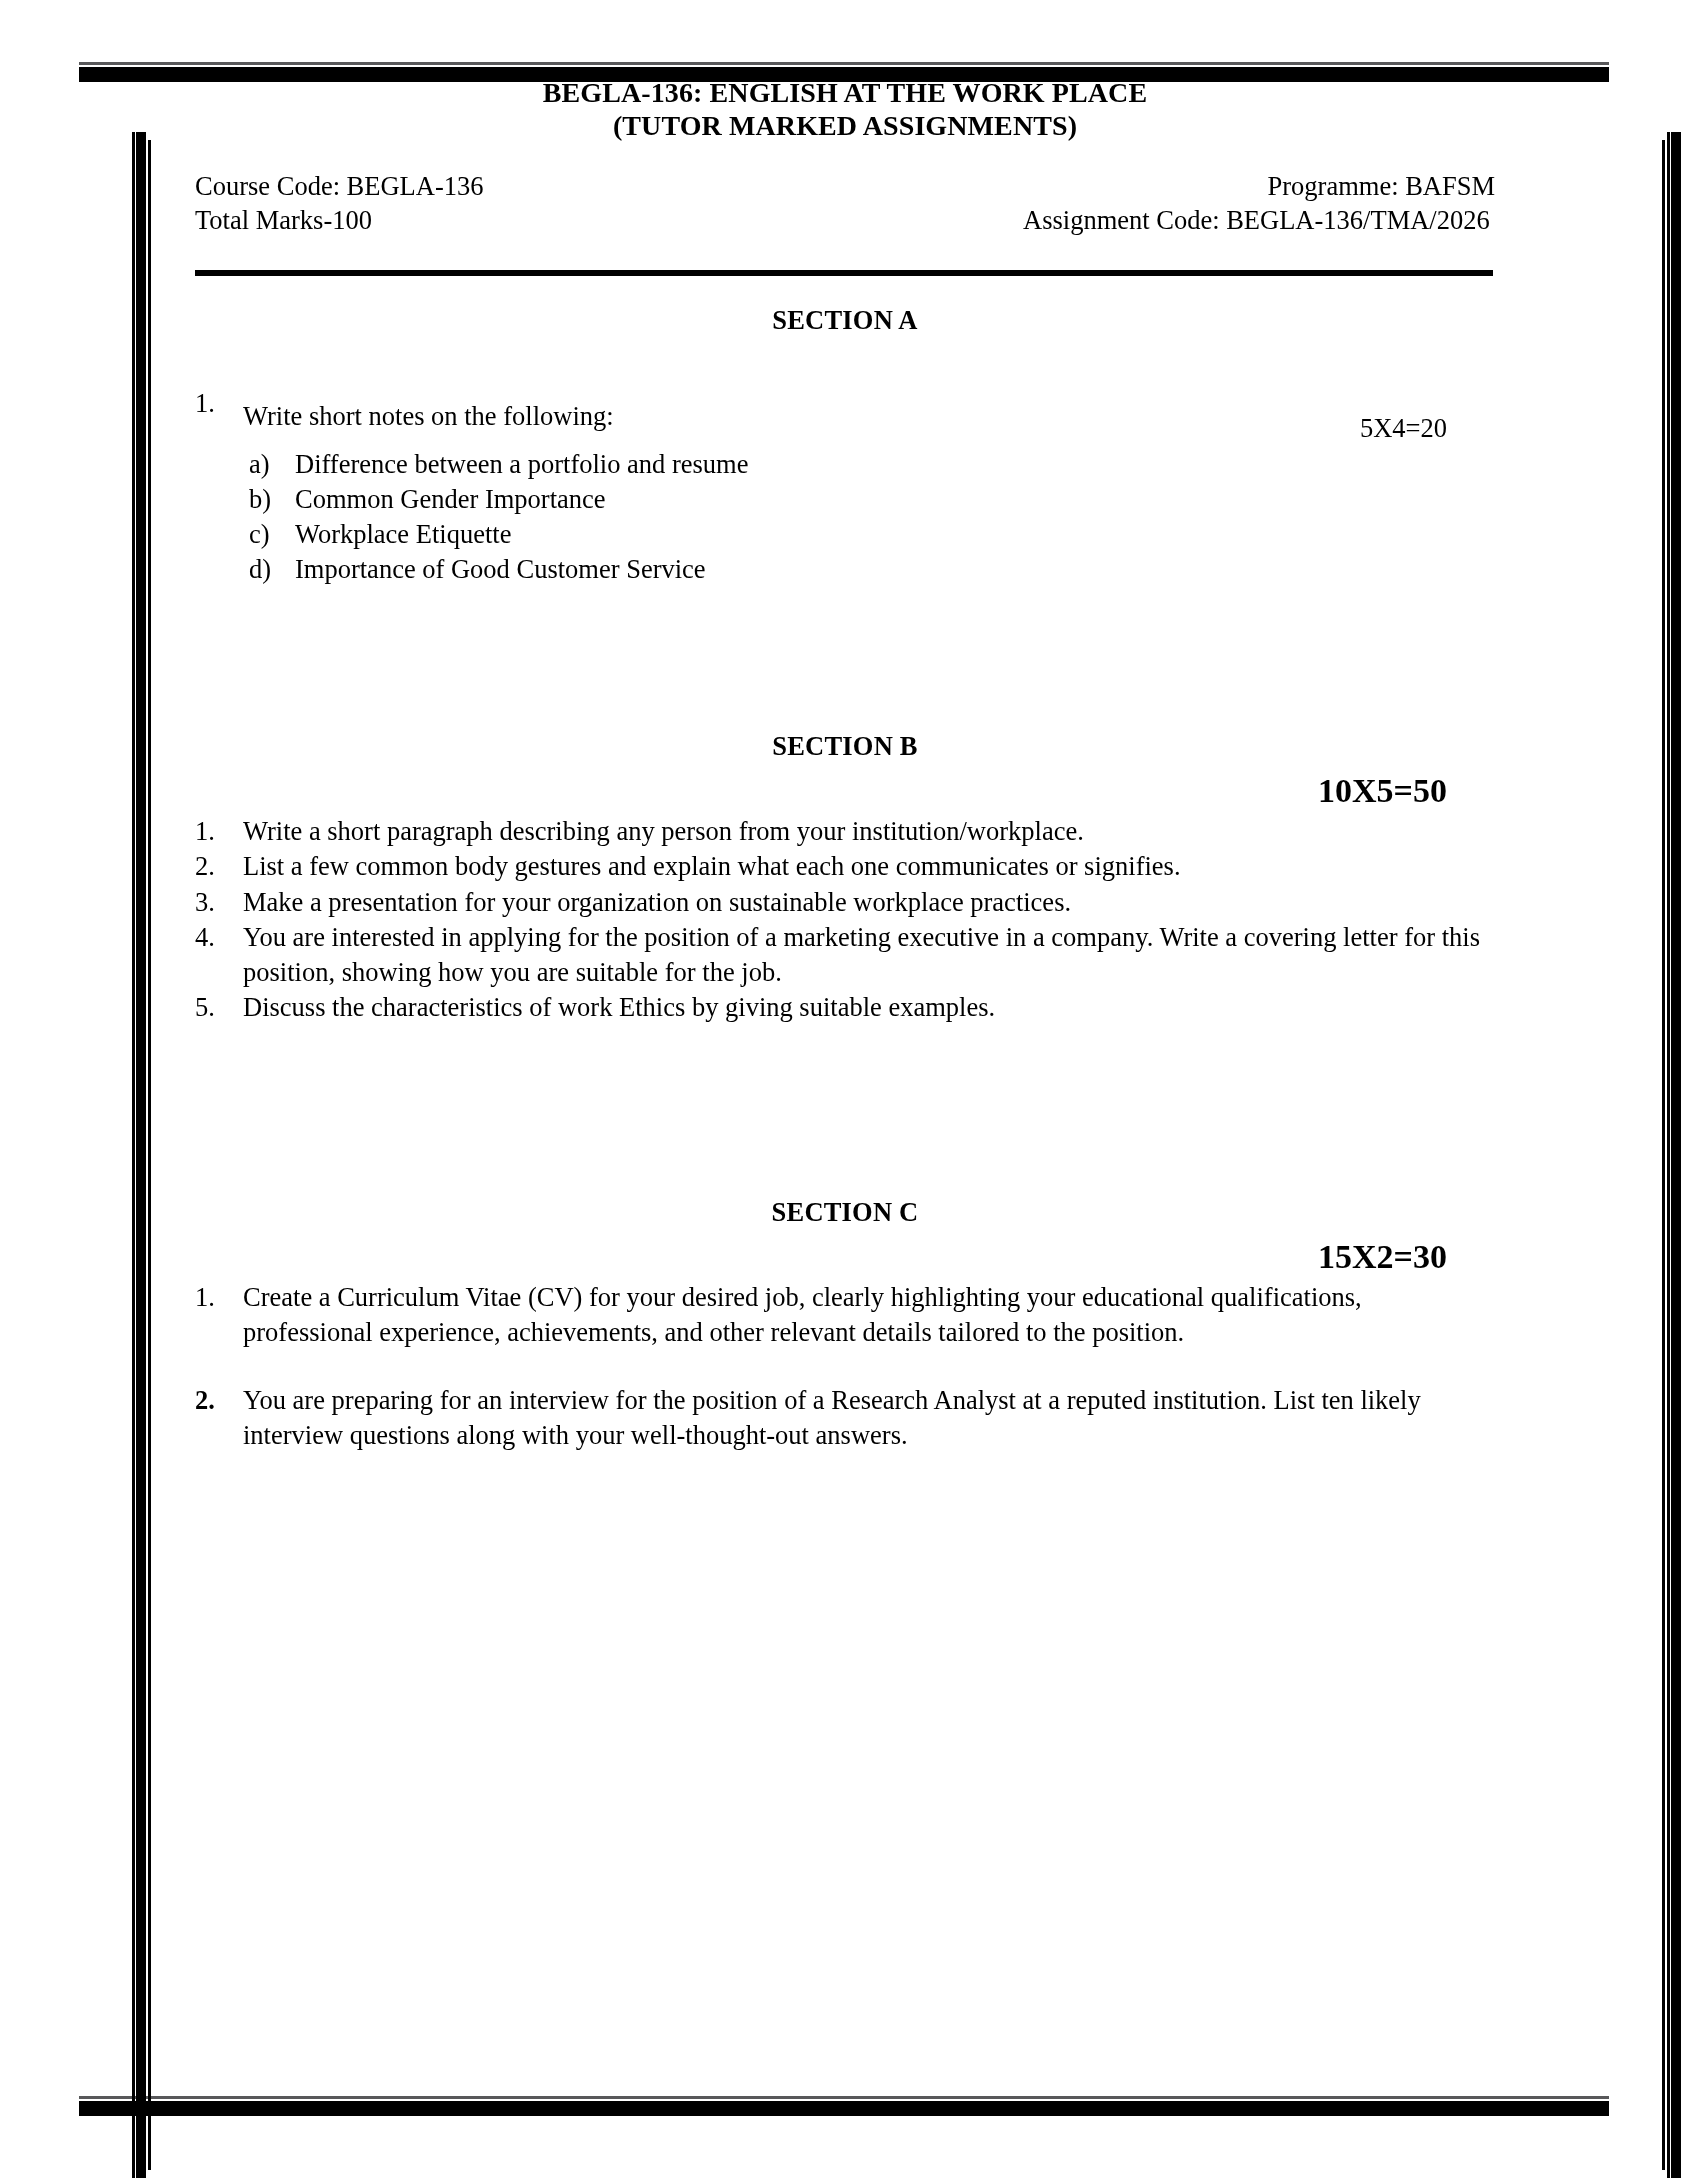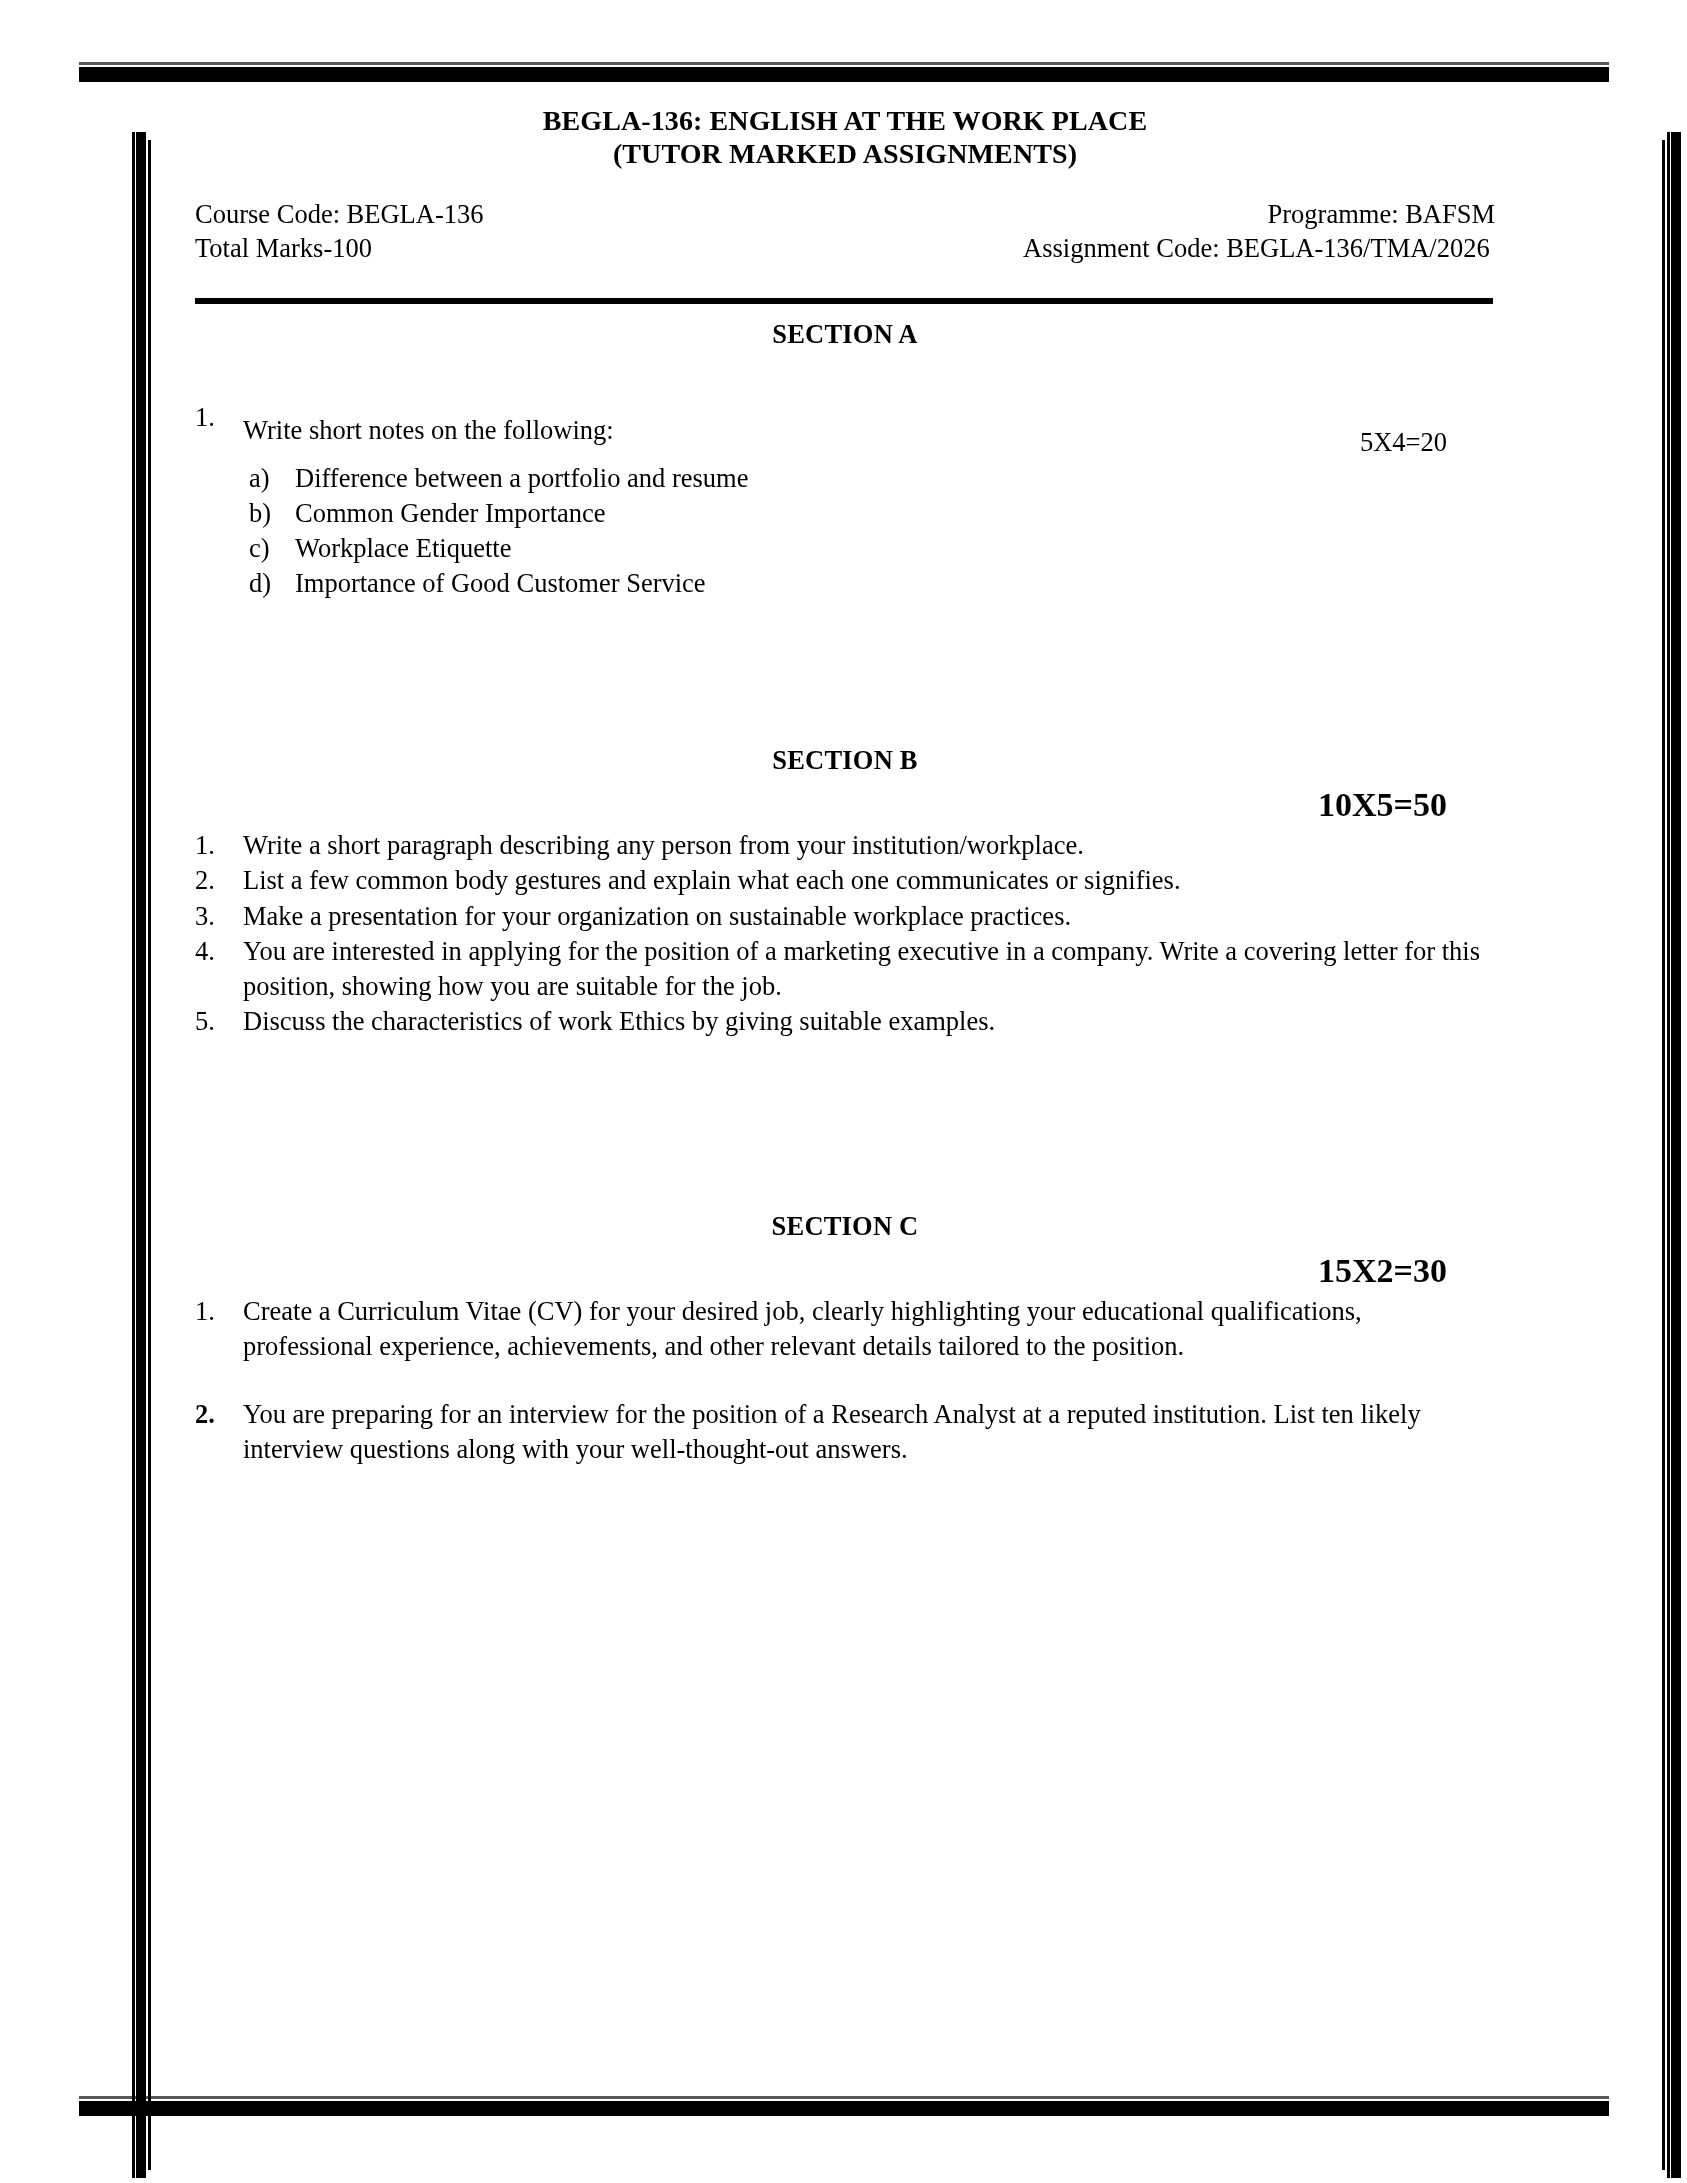--- a/index.html
+++ b/index.html
@@ -108,21 +108,21 @@
     width: 1300px;
   }
 
   .doc-title {
     text-align: center;
     font-weight: bold;
     font-size: 28px;
     line-height: 1.18;
     letter-spacing: 0.1px;
   }
-  .doc-title .line1 { display: block; padding-top: 104px; }
+  .doc-title .line1 { display: block; padding-top: 76px; }
   .doc-title .line2 { display: block; font-family: Liberation Serif, serif; }
 
   .meta {
     margin-top: 26.5px;
     font-weight: normal;
     font-size: 26.5px;
     line-height: 1.30;
   }
   .meta-row {
     display: flex;
@@ -221,21 +221,21 @@
         <span class="right">Programme: BAFSM</span>
       </div>
       <div class="meta-row row2">
         <span class="left">Total Marks-100</span>
         <span class="right">Assignment Code: BEGLA-136/TMA/2026</span>
       </div>
     </div>
 
     <div class="hrule"></div>
 
-    <div class="section-head" style="margin-top:15px;">SECTION A</div>
+    <div class="section-head" style="margin-top:29px;">SECTION A</div>
 
     <div class="section-a-list">
       <div class="qrow">
         <span class="num">1.</span>
         <span class="body withmarks">
           <span>Write short notes on the following:</span>
           <span style="font-weight:normal;padding-right:48px;margin-top:25px;">5X4=20</span>
         </span>
       </div>
 

